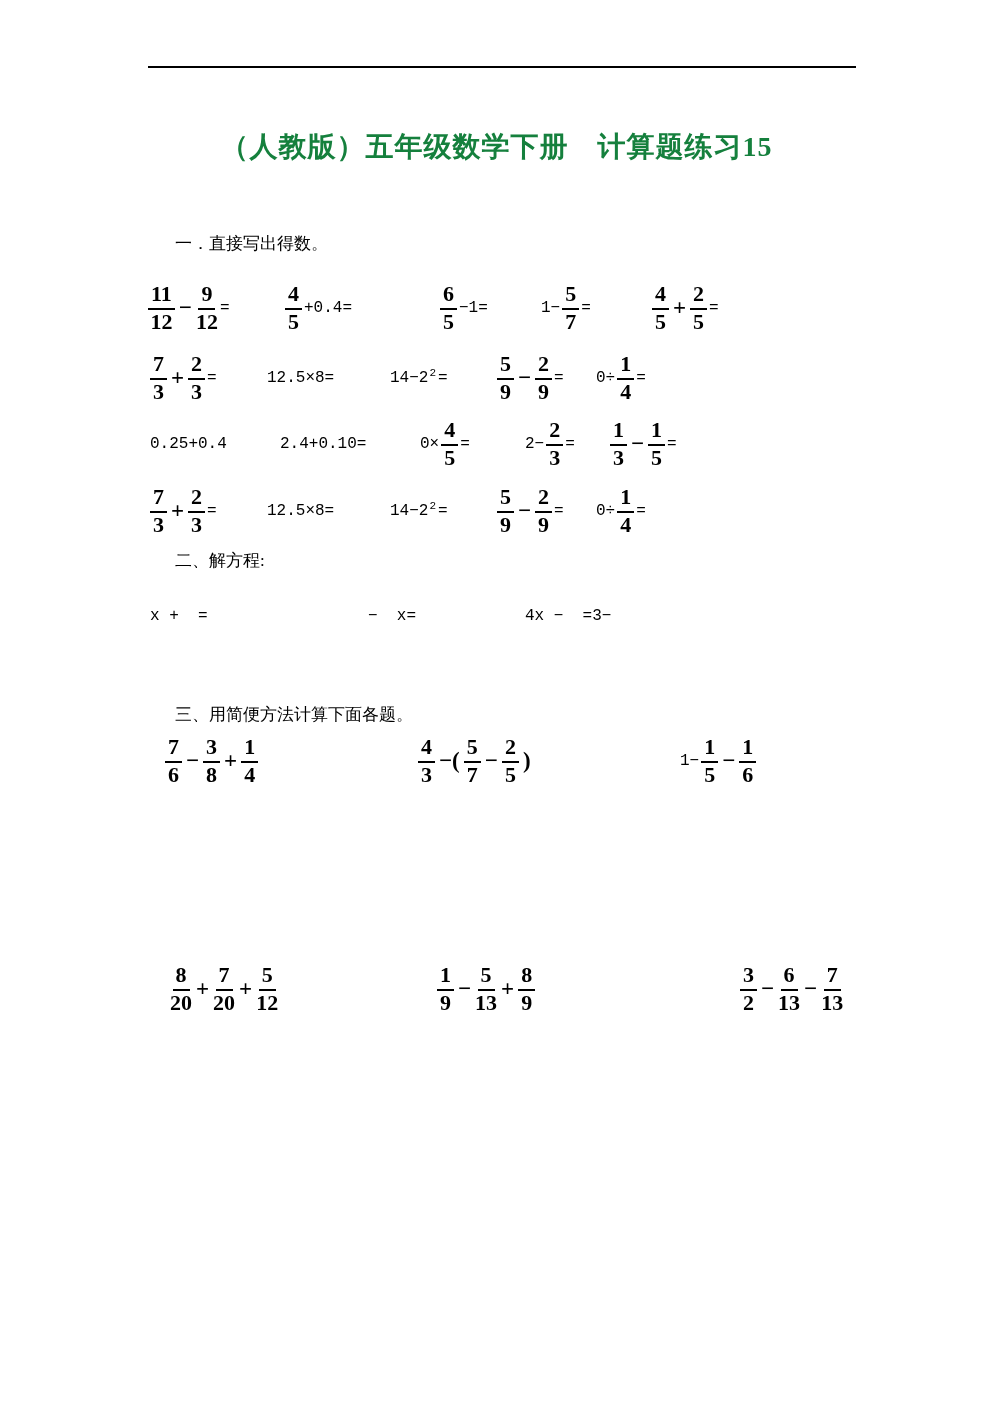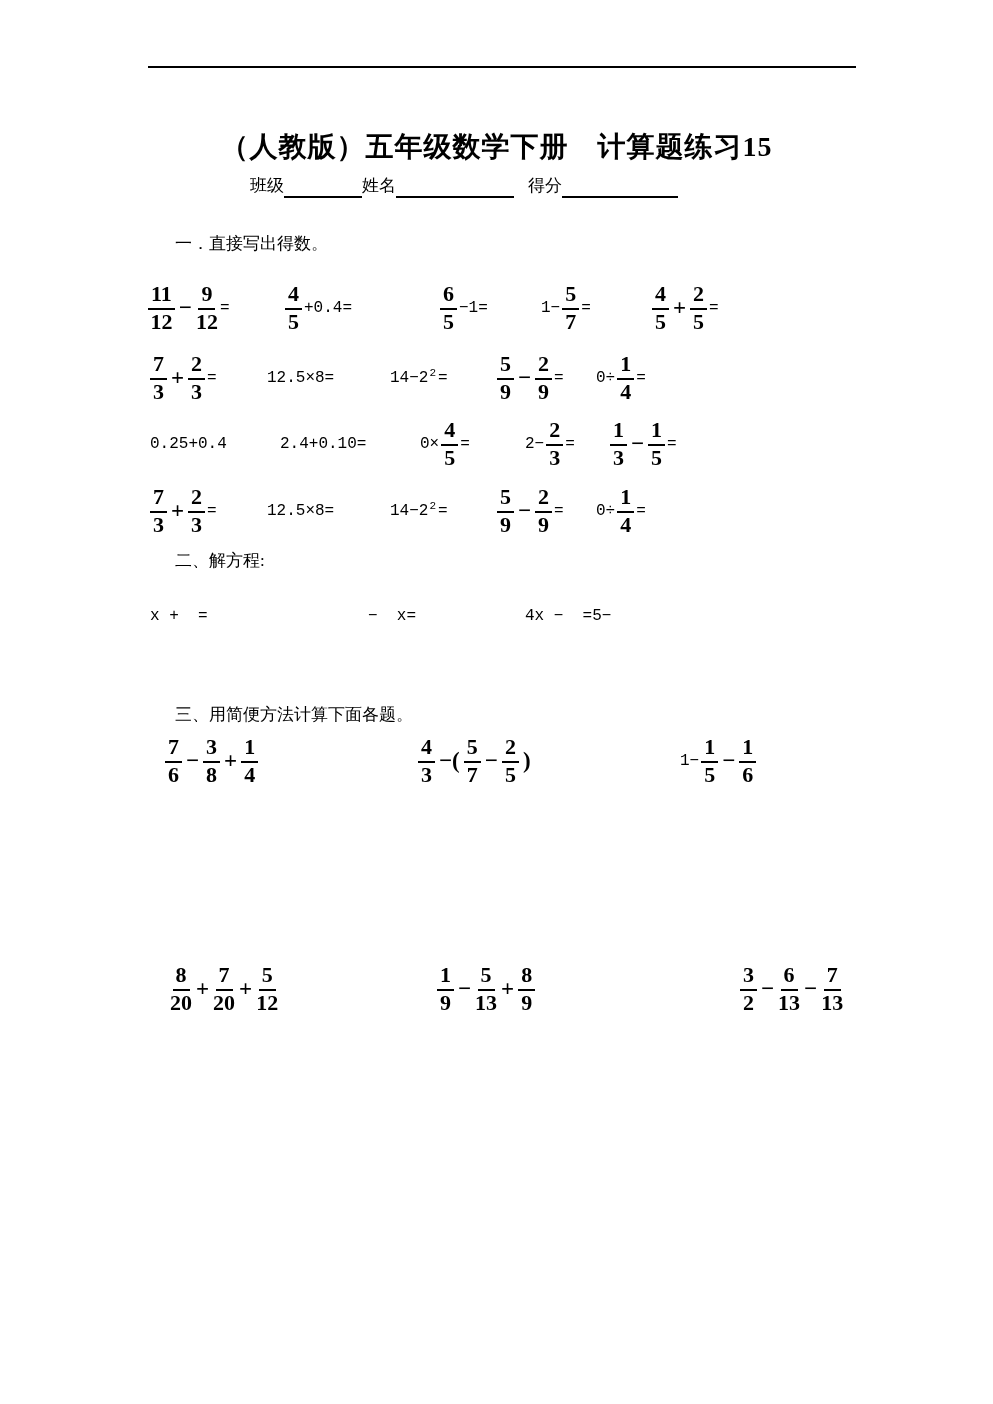--- a/index.html
+++ b/index.html
@@ -20,21 +20,21 @@
     border-top: 2px solid #000;
   }
   .title {
     position: absolute;
     left: 0; top: 128px;
     width: 993px;
     text-align: center;
     font-family: "Liberation Serif", serif;
     font-size: 28px;
     font-weight: bold;
-    color: #000000;
+    color: #15803d;
     letter-spacing: 1px;
     white-space: pre;
   }
   .fields-row {
     position: absolute;
     left: 250px; top: 172px;
     display: flex;
     align-items: flex-end;
     height: 26px;
     font-size: 17px;
@@ -101,29 +101,20 @@
 </style>
 </head>
 <body>
 
 <div class="page">
 
   <div class="top-rule"></div>
 
   <div class="title">（人教版）五年级数学下册　计算题练习15</div>
 
-  <div class="fields-row">
-    <span class="lbl">班级</span>
-    <span class="uline u1"></span>
-    <span class="lbl">姓名</span>
-    <span class="uline u2"></span>
-    <span class="gap12"></span>
-    <span class="lbl">得分</span>
-    <span class="uline u3"></span>
-  </div>
 
   <div class="section-heading sh1">一．直接写出得数。</div>
 
   <div class="section-heading sh2">二、解方程:</div>
 
   <div class="section-heading sh3">三、用简便方法计算下面各题。</div>
 
   <div class="problems-layer">
       <div class="problem" style="left: 148px; top: 276px;">
         <span class="frac">
@@ -285,21 +276,21 @@
         </span>
         <span class="txt">=</span>
       </div>
       <div class="problem" style="left: 150px; top: 584px;">
         <span class="txt">x +  =</span>
       </div>
       <div class="problem" style="left: 368px; top: 584px;">
         <span class="txt">−  x=</span>
       </div>
       <div class="problem" style="left: 525px; top: 584px;">
-        <span class="txt">4x −  =5−</span>
+        <span class="txt">4x −  =3−</span>
       </div>
       <div class="problem" style="left: 165px; top: 729px;">
         <span class="frac">
           <span class="num">7</span>
           <span class="den">6</span>
         </span>
         <span class="op">−</span>
         <span class="frac">
           <span class="num">3</span>
           <span class="den">8</span>

